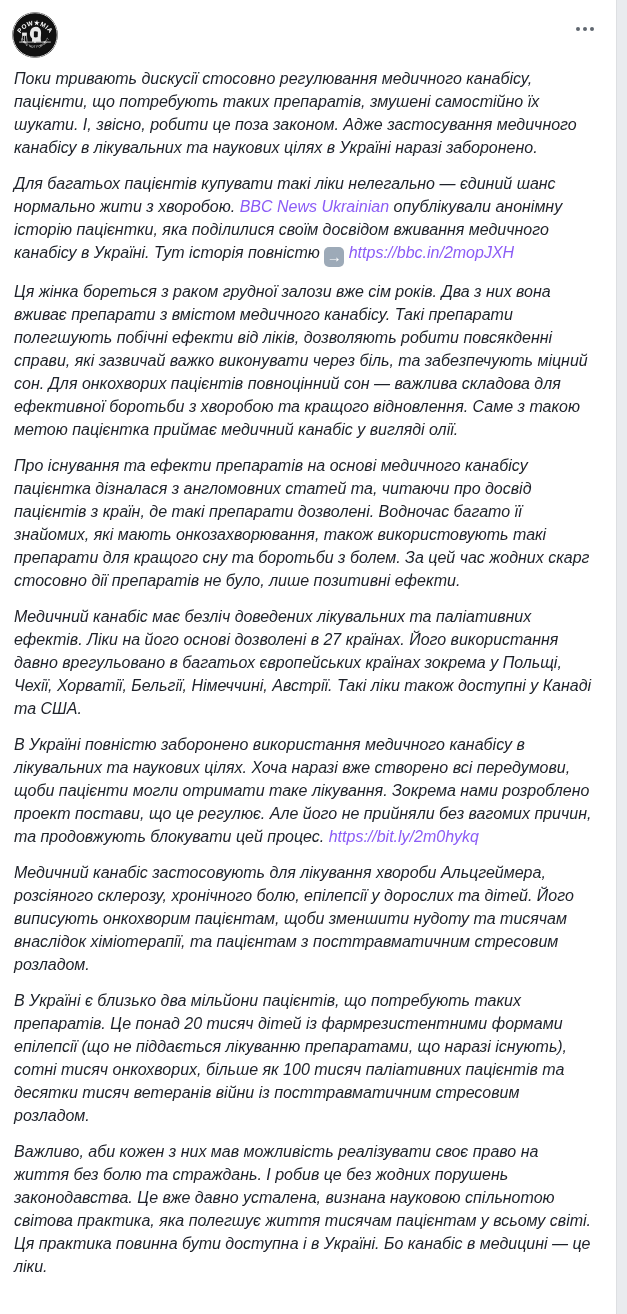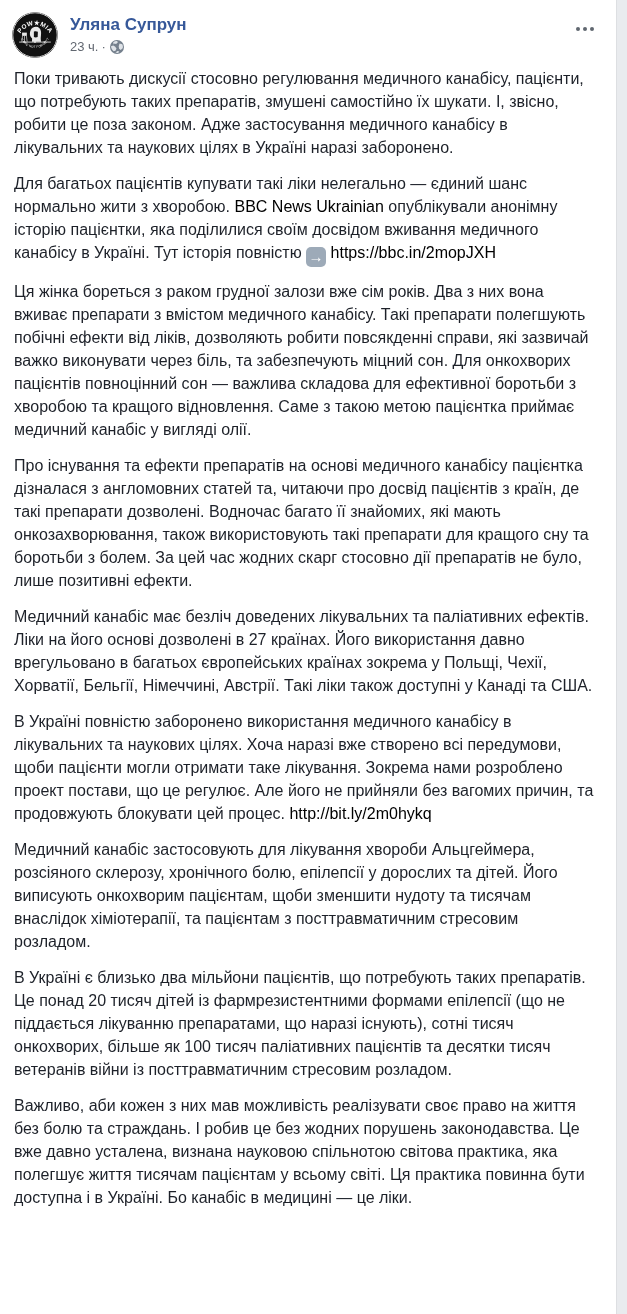--- a/index.html
+++ b/index.html
@@ -20,24 +20,25 @@
   .author{color:#365899;font-size:17px;font-weight:bold;line-height:21px;cursor:pointer;}
   .sub{display:flex;align-items:center;margin-top:3px;color:#616770;font-size:13px;line-height:17px;}
   .sub .dot{margin:0 4px 0 3px;}
   .globe{display:inline-block;width:14px;height:14px;}
   .menu-btn{position:absolute;top:9px;right:4px;display:flex;gap:3px;padding:6px;cursor:pointer;}
   .menu-btn i{width:4px;height:4px;border-radius:50%;background:#606770;display:block;}
   .content{
     padding:0 10px 0 2px;
     color:#1d2129;font-size:16px;line-height:23px;
     word-wrap:break-word;
+    font-style:italic;
   }
   .content p{margin:0 0 13px 0;}
   .content p:last-child{margin-bottom:0;}
-  a.link{color:#000000;text-decoration:none;cursor:pointer;}
+  a.link{color:#8b5cf6;text-decoration:none;cursor:pointer;}
   .emoji-arrow{
     display:inline-block;width:20px;height:20px;border-radius:5px;
     background:#9daab8;color:#ffffff;text-align:center;line-height:19px;
     font-size:15px;font-weight:bold;vertical-align:-4px;
   }
 </style>
 </head>
 <body>
 
 <div class="card">
@@ -61,47 +62,33 @@
       <path d="M21.5 16.5 c4.5 -2.5 8.5 0 8.8 4.2 c0.2 2.8 -0.3 5 -0.3 7.4 l0.3 3 h-9.5 l0.2 -3.5 c-1.8 -1.5 -2.6 -3.4 -2.3 -5.6 c0.3 -2.4 1 -4.3 2.8 -5.5 z" fill="#e8e8e8"></path>
       <path d="M22.8 20.5 c1.5 -0.6 3 -0.4 4.2 0.2 l-0.2 5.5 c-1.4 0.6 -2.8 0.6 -4 0 z" fill="#111111"></path>
 
       <line x1="7.5" y1="31.4" x2="40.5" y2="31.4" stroke="#ffffff" stroke-width="0.8"></line>
       <path d="M12 30.4 l2 2 m0 -2 l-2 2 M23 30.4 l2 2 m0 -2 l-2 2 M33 30.4 l2 2 m0 -2 l-2 2" stroke="#ffffff" stroke-width="0.6"></path>
       <text font-size="3.1" fill="#ffffff" font-family="Liberation Sans, sans-serif" letter-spacing="0.25">
         <textPath href="#botArc" startOffset="50%" text-anchor="middle">YOU ARE NOT FORGOTTEN</textPath>
       </text>
     </svg>
 
-    <div class="hmeta">
-      <div class="author">Уляна Супрун</div>
-      <div class="sub">
-        <span>23 ч.</span>
-        <span class="dot">·</span>
-        <svg class="globe" viewBox="0 0 14 14" xmlns="http://www.w3.org/2000/svg">
-          <circle cx="7" cy="7" r="7" fill="#75808d"></circle>
-          <path d="M3.2 2.2 c1.2 -0.9 2.6 -1.3 4 -1.2 l0.6 1.4 -1.8 1.5 -1.4 -0.4 -1 0.9 z" fill="#dfe3e8"></path>
-          <path d="M1 6.2 l2.2 -0.8 1.8 1.2 1.5 1.8 -1 2.4 -1.8 0.4 c-1.6 -1.2 -2.6 -3 -2.7 -5 z" fill="#dfe3e8"></path>
-          <path d="M9.5 3.5 l2.8 0.8 c0.6 1.2 0.8 2.6 0.4 4 l-2 1.6 -1.6 -1.2 -0.4 -2.4 z" fill="#dfe3e8"></path>
-          <path d="M7.5 11 l1.8 0.6 -1.2 1.3 c-0.9 0.1 -1.8 0 -2.6 -0.3 z" fill="#dfe3e8"></path>
-        </svg>
-      </div>
-    </div>
 
     <div class="menu-btn" aria-label="menu">
       <i></i>
       <i></i>
       <i></i>
     </div>
   </div>
 
   <div class="content">
       <p>Поки тривають дискусії стосовно регулювання медичного канабісу, пацієнти, що потребують таких препаратів, змушені самостійно їх шукати. І, звісно, робити це поза законом. Адже застосування медичного канабісу в лікувальних та наукових цілях в Україні наразі заборонено.</p>
       <p>Для багатьох пацієнтів купувати такі ліки нелегально — єдиний шанс нормально жити з хворобою. <a class="link" href="#">BBC News Ukrainian</a> опублікували анонімну історію пацієнтки, яка поділилися своїм досвідом вживання медичного канабісу в Україні. Тут історія повністю <span class="emoji-arrow">→</span> <a class="link" href="#">https://bbc.in/2mopJXH</a></p>
       <p>Ця жінка бореться з раком грудної залози вже сім років. Два з них вона вживає препарати з вмістом медичного канабісу. Такі препарати полегшують побічні ефекти від ліків, дозволяють робити повсякденні справи, які зазвичай важко виконувати через біль, та забезпечують міцний сон. Для онкохворих пацієнтів повноцінний сон — важлива складова для ефективної боротьби з хворобою та кращого відновлення. Саме з такою метою пацієнтка приймає медичний канабіс у вигляді олії.</p>
       <p>Про існування та ефекти препаратів на основі медичного канабісу пацієнтка дізналася з англомовних статей та, читаючи про досвід пацієнтів з країн, де такі препарати дозволені. Водночас багато її знайомих, які мають онкозахворювання, також використовують такі препарати для кращого сну та боротьби з болем. За цей час жодних скарг стосовно дії препаратів не було, лише позитивні ефекти.</p>
       <p>Медичний канабіс має безліч доведених лікувальних та паліативних ефектів. Ліки на його основі дозволені в 27 країнах. Його використання давно врегульовано в багатьох європейських країнах зокрема у Польщі, Чехії, Хорватії, Бельгії, Німеччині, Австрії. Такі ліки також доступні у Канаді та США.</p>
-      <p>В Україні повністю заборонено використання медичного канабісу в лікувальних та наукових цілях. Хоча наразі вже створено всі передумови, щоби пацієнти могли отримати таке лікування. Зокрема нами розроблено проект постави, що це регулює. Але його не прийняли без вагомих причин, та продовжують блокувати цей процес. <a class="link" href="#">http://bit.ly/2m0hykq</a></p>
+      <p>В Україні повністю заборонено використання медичного канабісу в лікувальних та наукових цілях. Хоча наразі вже створено всі передумови, щоби пацієнти могли отримати таке лікування. Зокрема нами розроблено проект постави, що це регулює. Але його не прийняли без вагомих причин, та продовжують блокувати цей процес. <a class="link" href="#">https://bit.ly/2m0hykq</a></p>
       <p>Медичний канабіс застосовують для лікування хвороби Альцгеймера, розсіяного склерозу, хронічного болю, епілепсії у дорослих та дітей. Його виписують онкохворим пацієнтам, щоби зменшити нудоту та тисячам внаслідок хіміотерапії, та пацієнтам з посттравматичним стресовим розладом.</p>
       <p>В Україні є близько два мільйони пацієнтів, що потребують таких препаратів. Це понад 20 тисяч дітей із фармрезистентними формами епілепсії (що не піддається лікуванню препаратами, що наразі існують), сотні тисяч онкохворих, більше як 100 тисяч паліативних пацієнтів та десятки тисяч ветеранів війни із посттравматичним стресовим розладом.</p>
       <p>Важливо, аби кожен з них мав можливість реалізувати своє право на життя без болю та страждань. І робив це без жодних порушень законодавства. Це вже давно усталена, визнана науковою спільнотою світова практика, яка полегшує життя тисячам пацієнтам у всьому світі. Ця практика повинна бути доступна і в Україні. Бо канабіс в медицині — це ліки.</p>
     </div>
 
 </div>
 
 </body></html>

